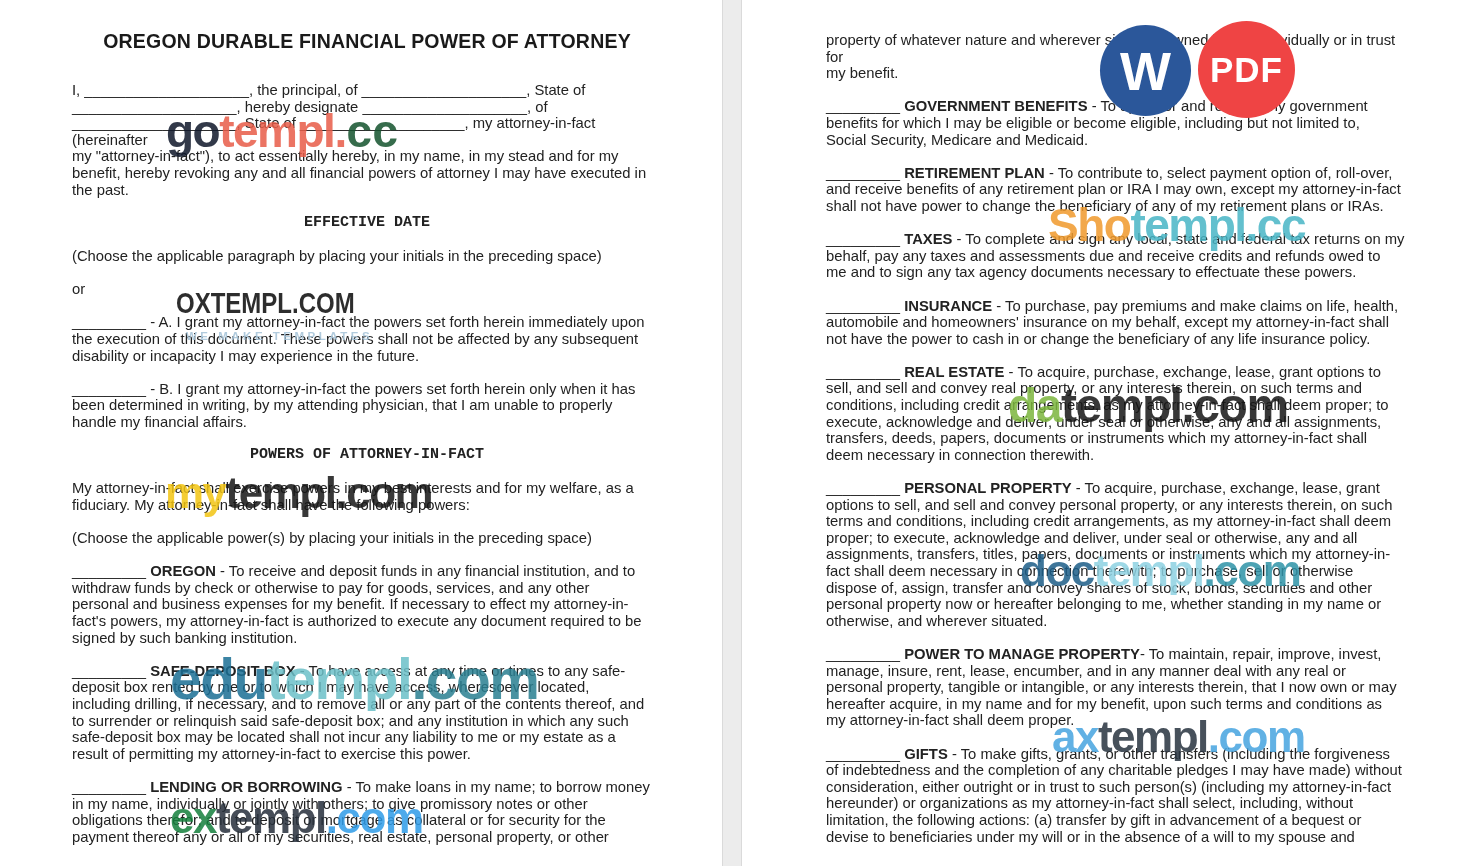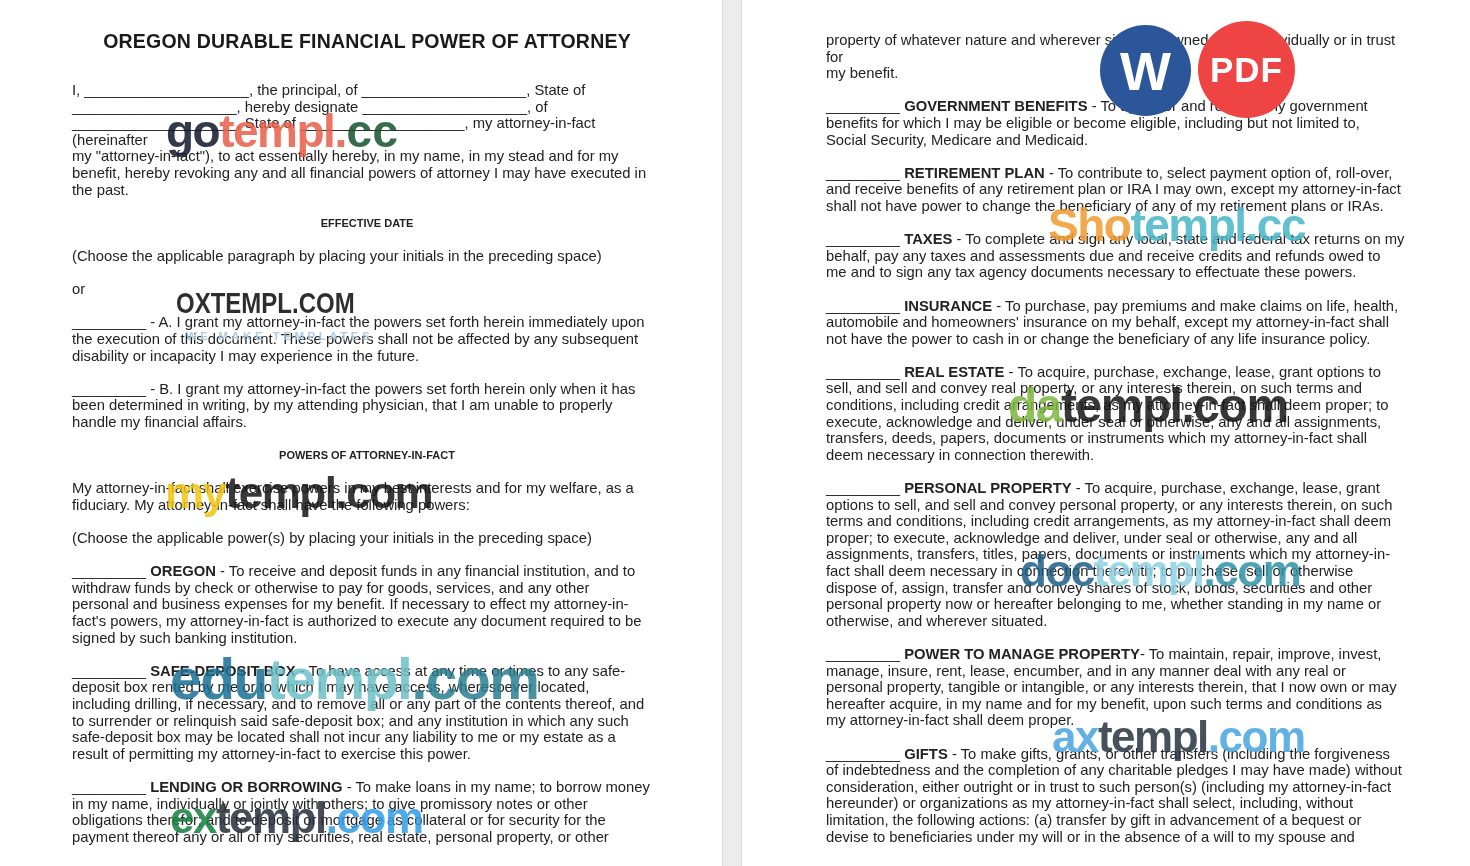--- a/index.html
+++ b/index.html
@@ -16,21 +16,21 @@
     box-sizing:border-box; z-index:2;
   }
   .content { position:absolute; font-size:14.8px; line-height:16.6px; z-index:1; }
   #page1 .content { left:72px; top:30px; width:590px; }
   #page2 .content { left:84px; top:32px; width:590px; }
   p.doc { margin:0 0 16.6px 0; white-space:pre-line; }
   h1.title {
     font-size:19.5px; line-height:23px; margin:0 0 29px 0;
     text-align:center; font-weight:bold; letter-spacing:0.2px; color:#1a1a1a;
   }
-  h2.heading { font-size:11px; line-height:16.6px; margin:0 0 16.6px 0; text-align:center; font-weight:bold; }
+  h2.heading { font-size:15px; line-height:16.6px; margin:0 0 16.6px 0; text-align:center; font-weight:bold;font-family:Liberation Mono, monospace; }
   b.label { font-weight:bold; }
 
   
   .wm {
     position:absolute; font-weight:bold; white-space:nowrap;
     opacity:0.85; z-index:5; letter-spacing:-1.5px;
   }
   .wm-gotempl  { left:166px;  top:104px; font-size:46px; }
   .wm-mytempl  { left:165px;  top:468px; font-size:44px; }
   .wm-edutempl { left:170px;  top:646px; font-size:57px; }

